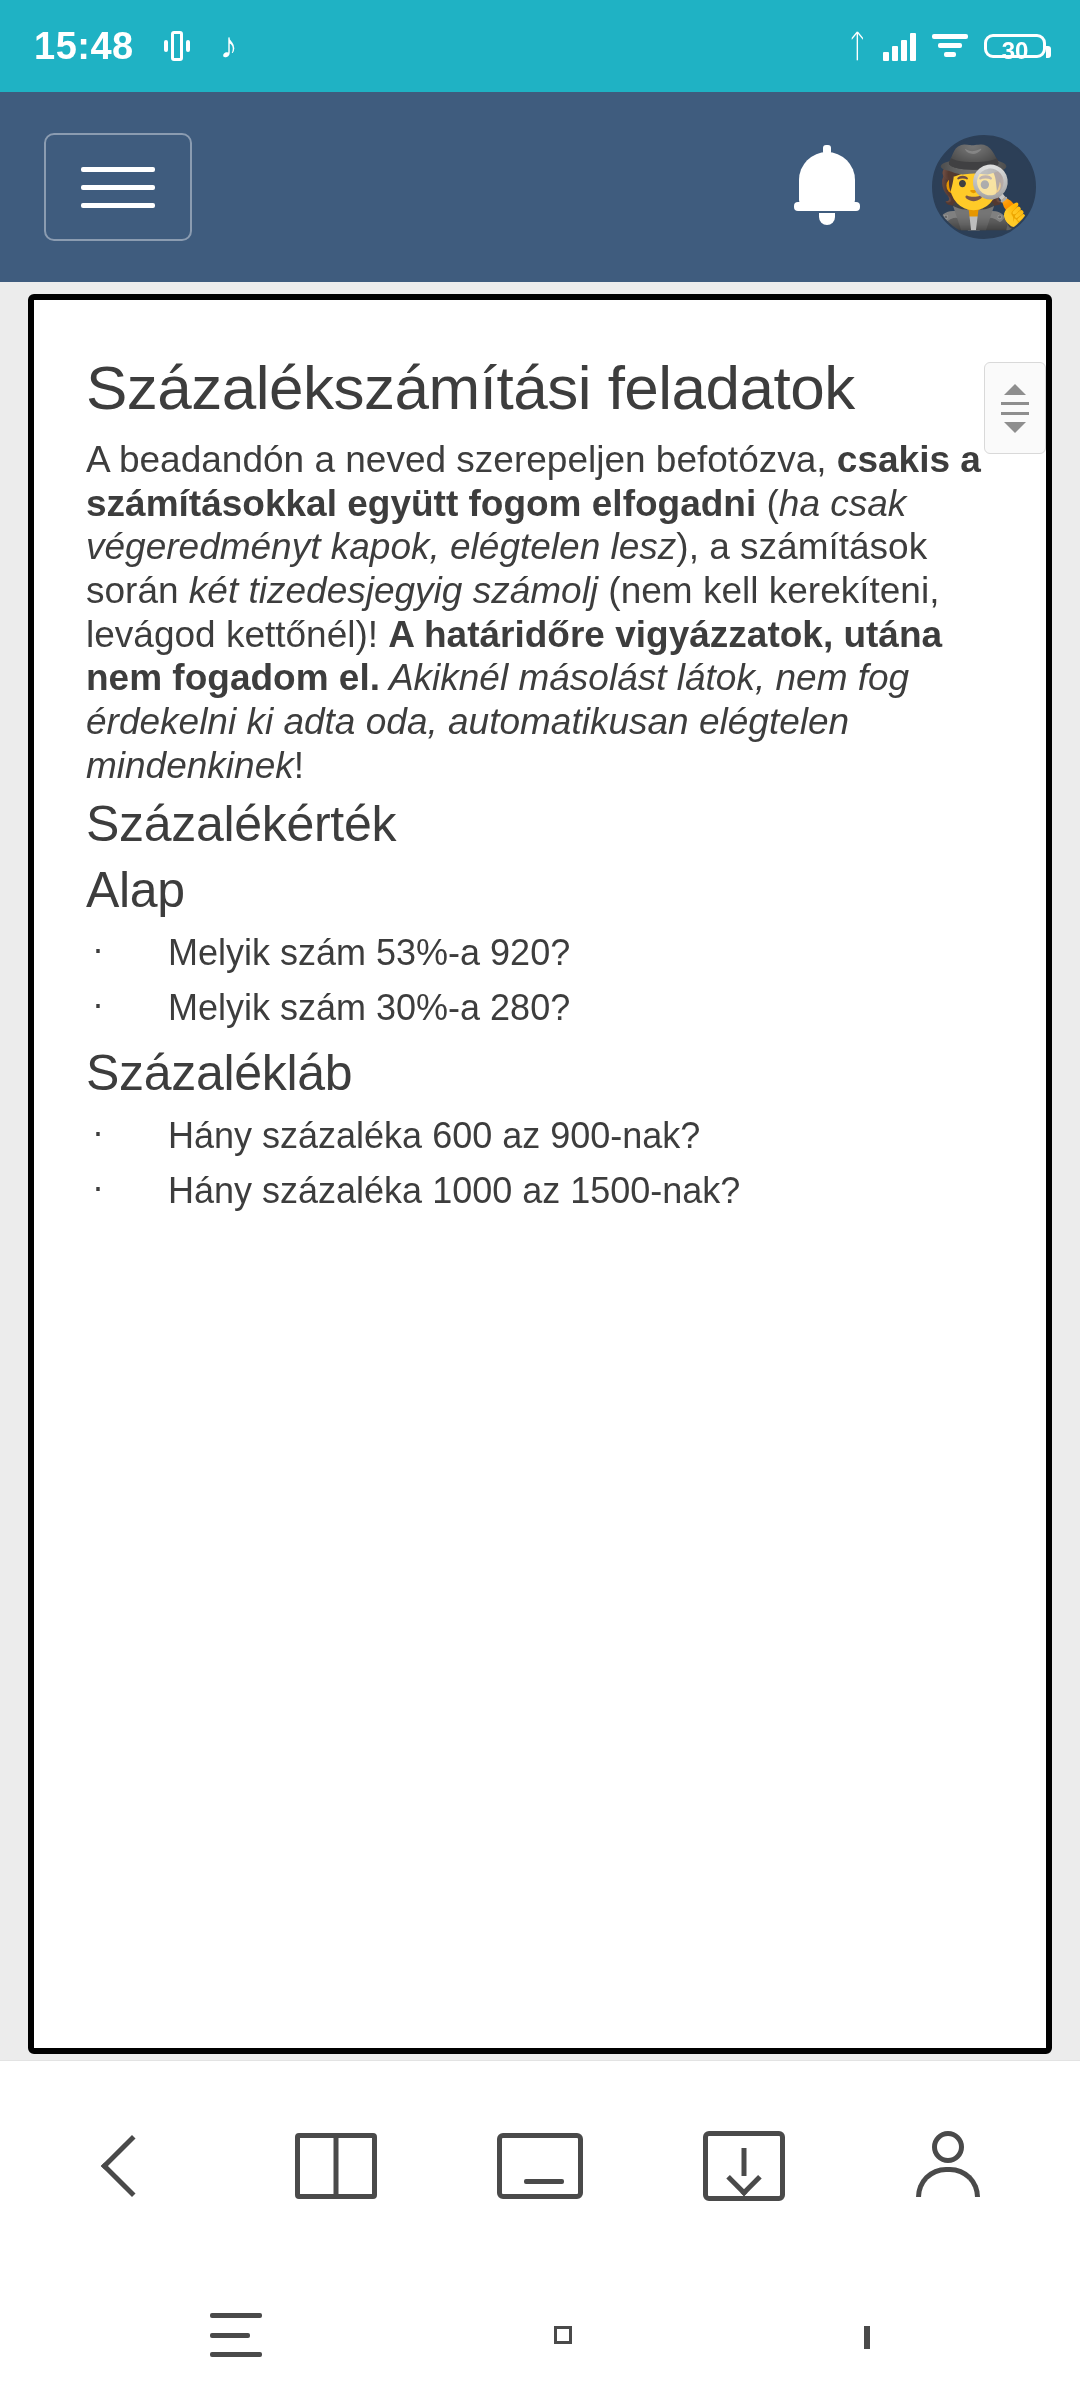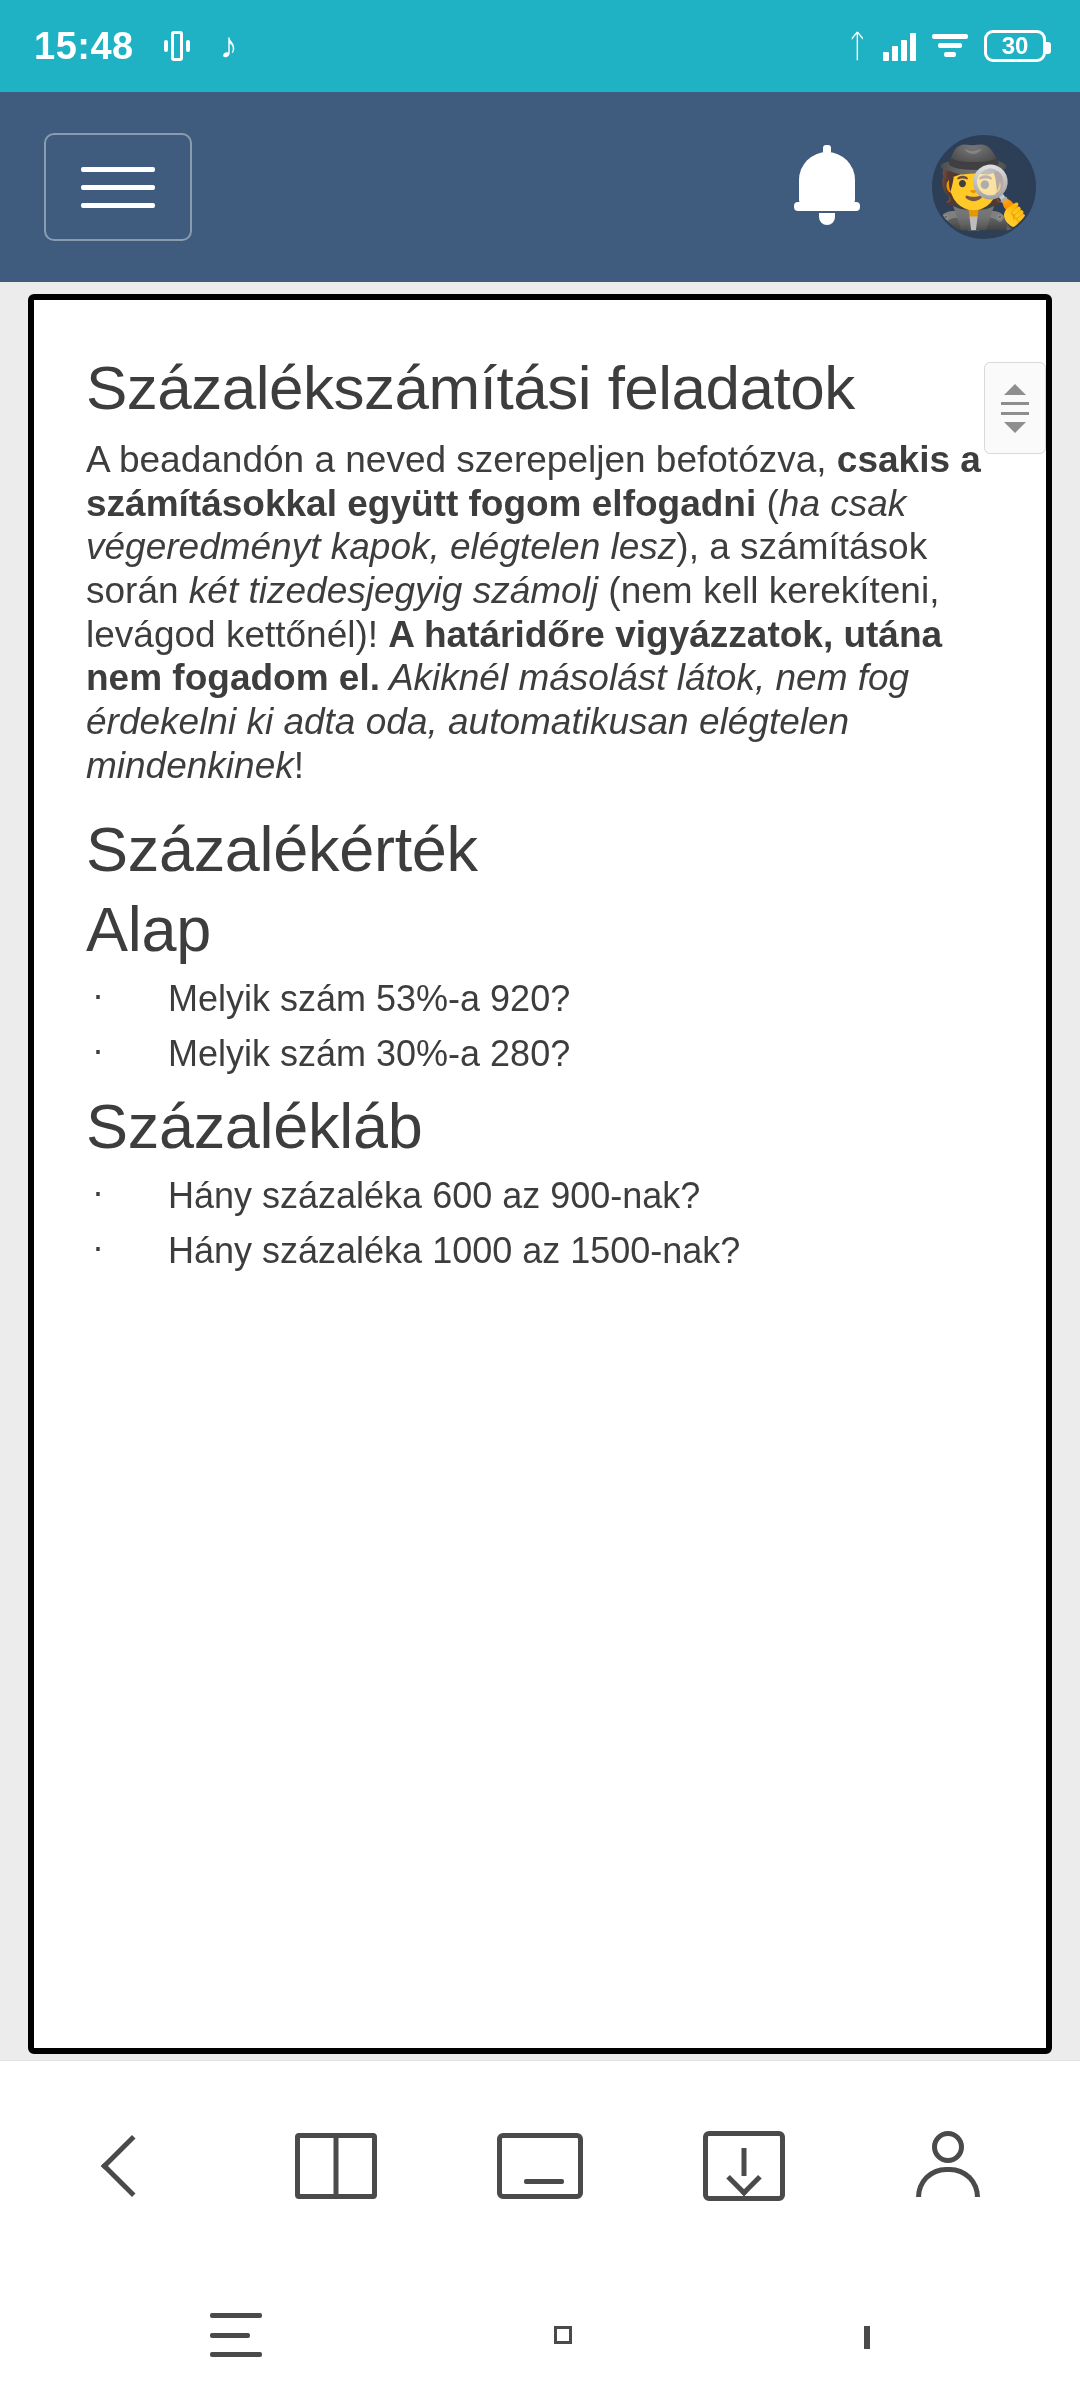--- a/index.html
+++ b/index.html
@@ -37,22 +37,22 @@
   .signal i:nth-child(1){height:9px}
   .signal i:nth-child(2){height:15px}
   .signal i:nth-child(3){height:21px}
   .signal i:nth-child(4){height:28px}
   .wifi { width: 36px; height: 28px; position: relative; }
   .wifi i { position: absolute; left: 50%; transform: translateX(-50%); background: #fff; border-radius: 2px; }
   .wifi i:nth-child(1){ top: 2px; width: 36px; height: 5px;}
   .wifi i:nth-child(2){ top: 11px; width: 24px; height: 5px;}
   .wifi i:nth-child(3){ top: 20px; width: 12px; height: 5px;}
   .battery {
-    border: 3px solid #fff; border-radius: 9px; height: 32px; min-width: 62px;
-    display: flex; align-items: center; justify-content: center; position: relative;
+    border: 3px solid #fff; border-radius: 9px; height: 24px; min-width: 62px;
+    display: flex; justify-content: center; position: relative;
     padding: 0 8px;
   }
   .battery::after { content:""; position:absolute; right:-8px; top:9px; width:5px;height:12px;background:#fff;border-radius:0 3px 3px 0;}
   .battery span { font-size: 24px; font-weight: 700; }
 
   
   .app-header {
     height: 190px;
     background: #3f5c7e;
     display: flex;
@@ -107,26 +107,26 @@
     font-weight: 400;
     color: #3d3d3d;
     line-height: 1.16;
     margin-bottom: 14px;
     letter-spacing: -0.5px;
   }
   p.intro {
     font-size: 37px;
     line-height: 1.18;
     color: #3d3d3d;
-    margin-bottom: 26px;
+    margin-bottom: 8px;
   }
   p.intro b { font-weight: 700; }
   p.intro i { font-style: italic; }
   h2.section {
-    font-size: 63px;
+    font-size: 50px;
     font-weight: 400;
     color: #3d3d3d;
     margin: 8px 0 6px 0;
     letter-spacing: -0.3px;
   }
   ul.qlist { list-style: none; margin: 0 0 4px 0; padding: 0; }
   ul.qlist li {
     font-size: 36px;
     color: #3d3d3d;
     line-height: 1.2;

